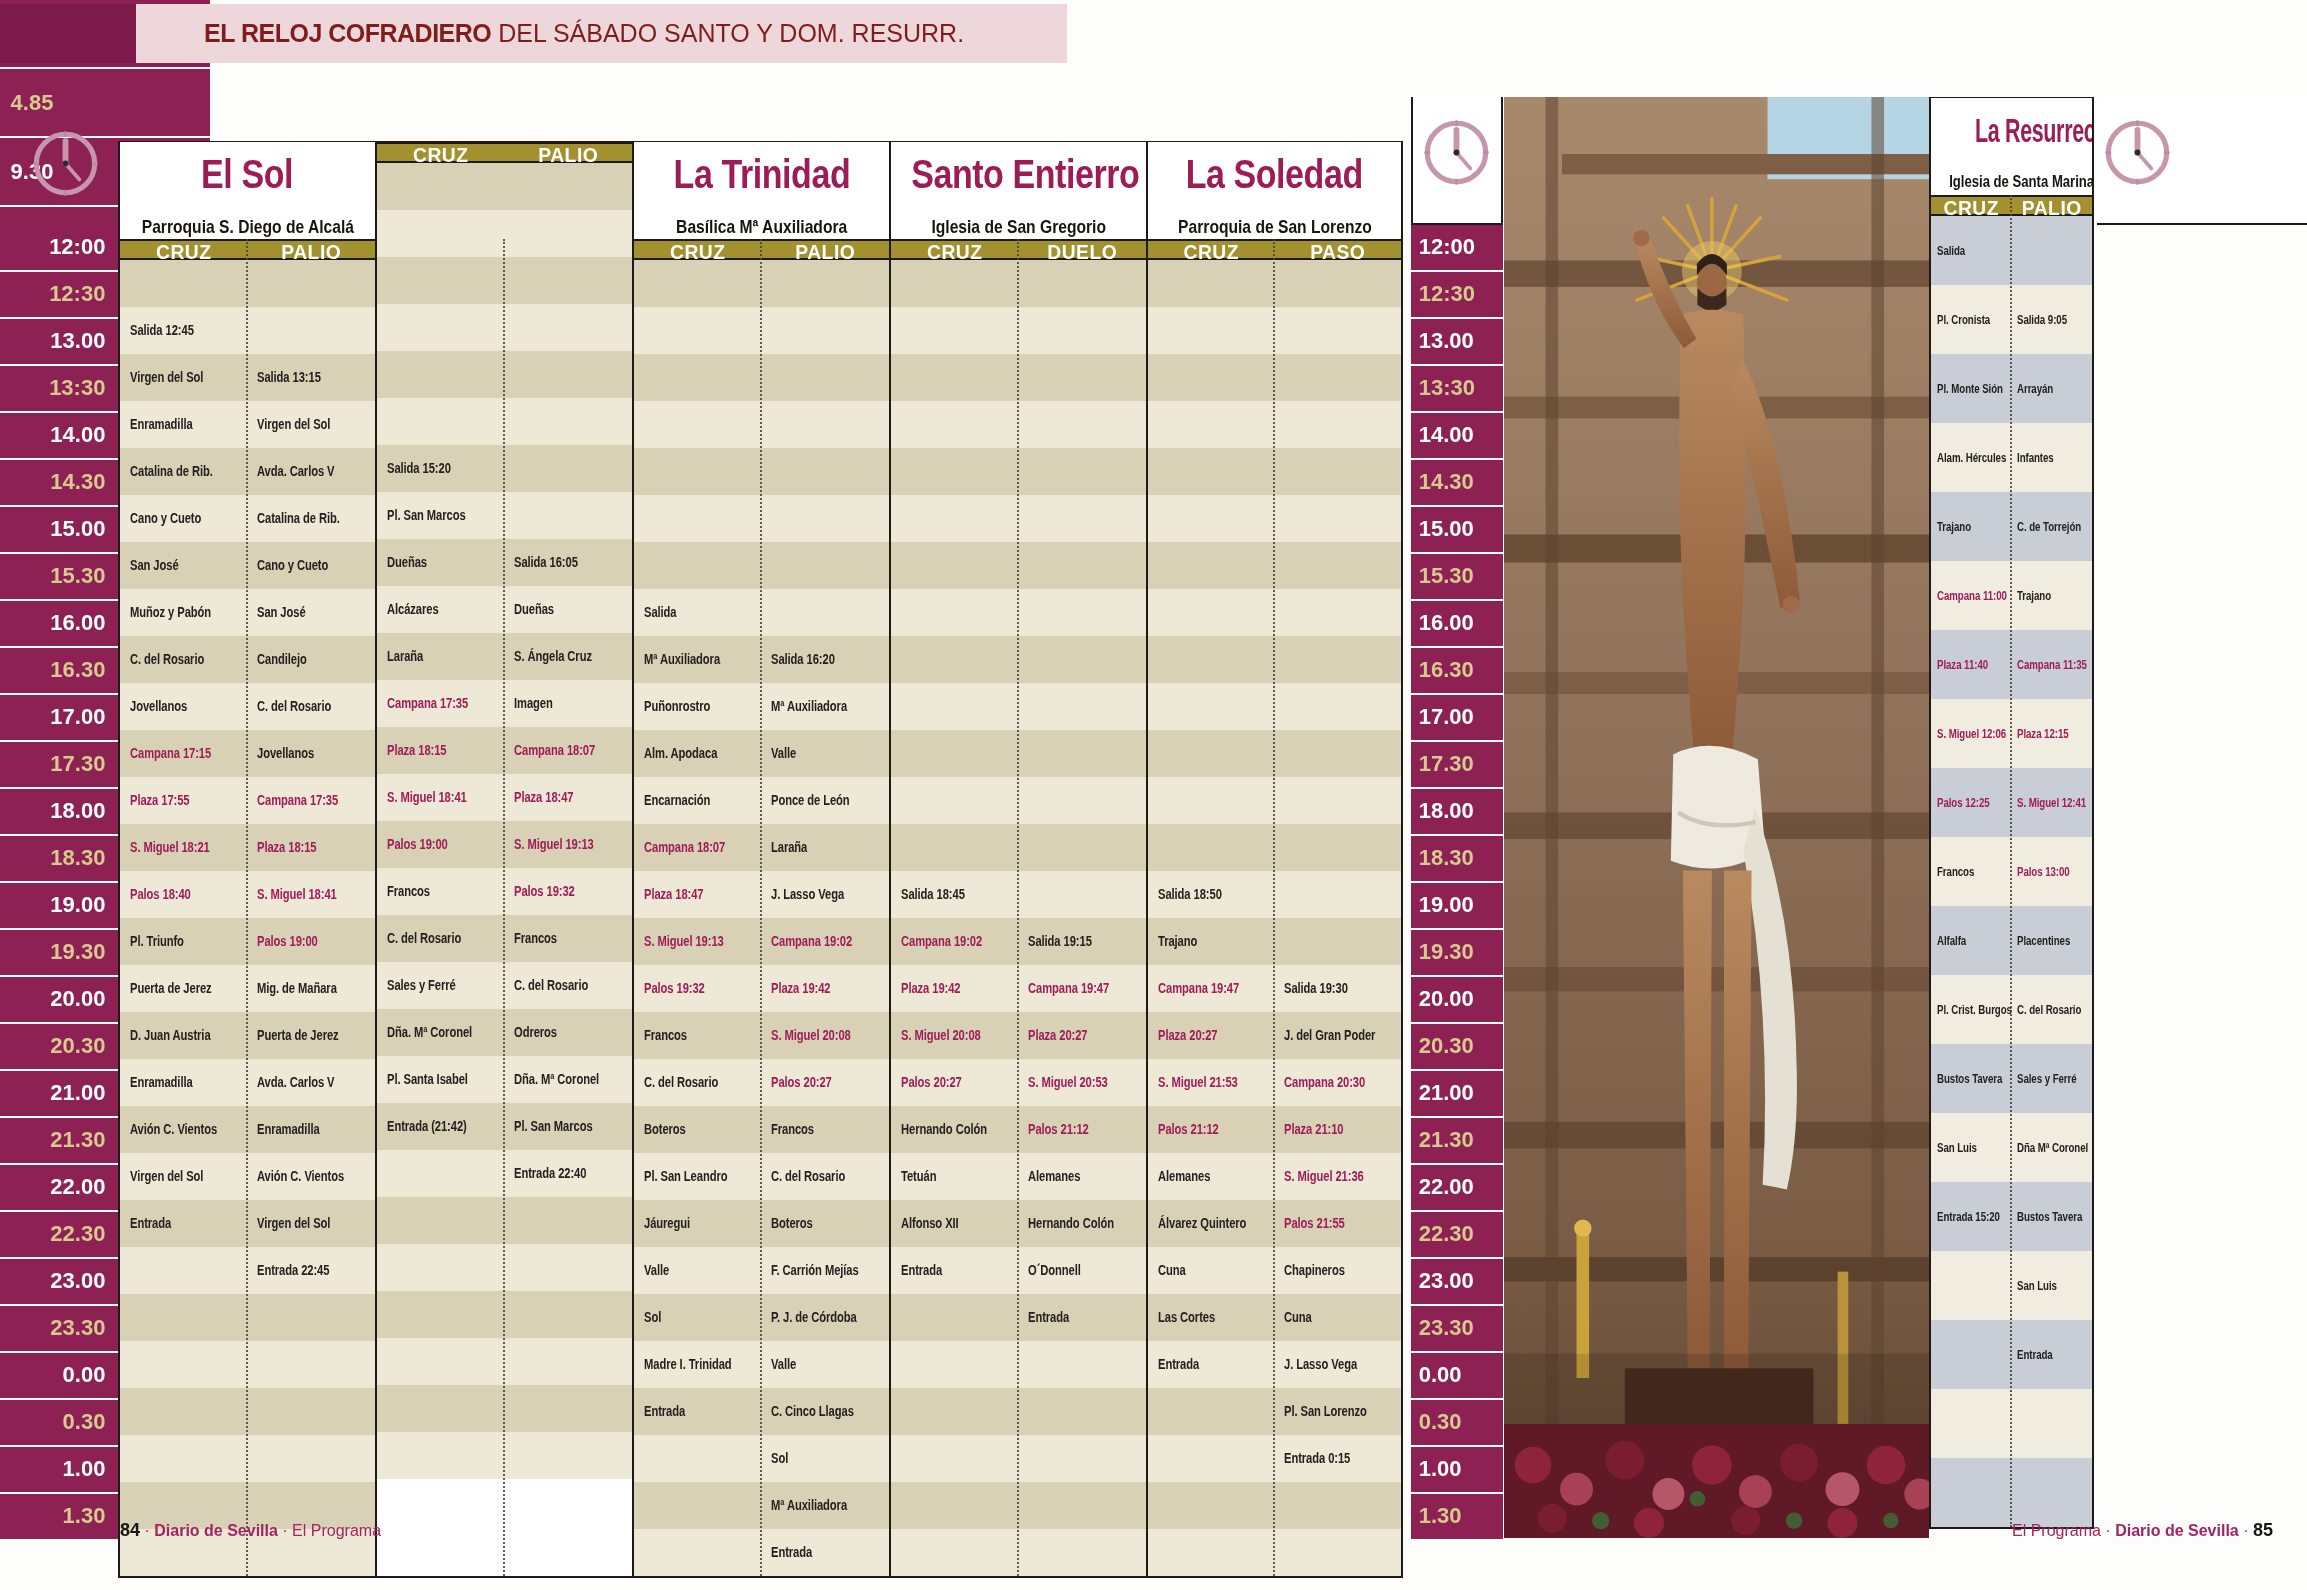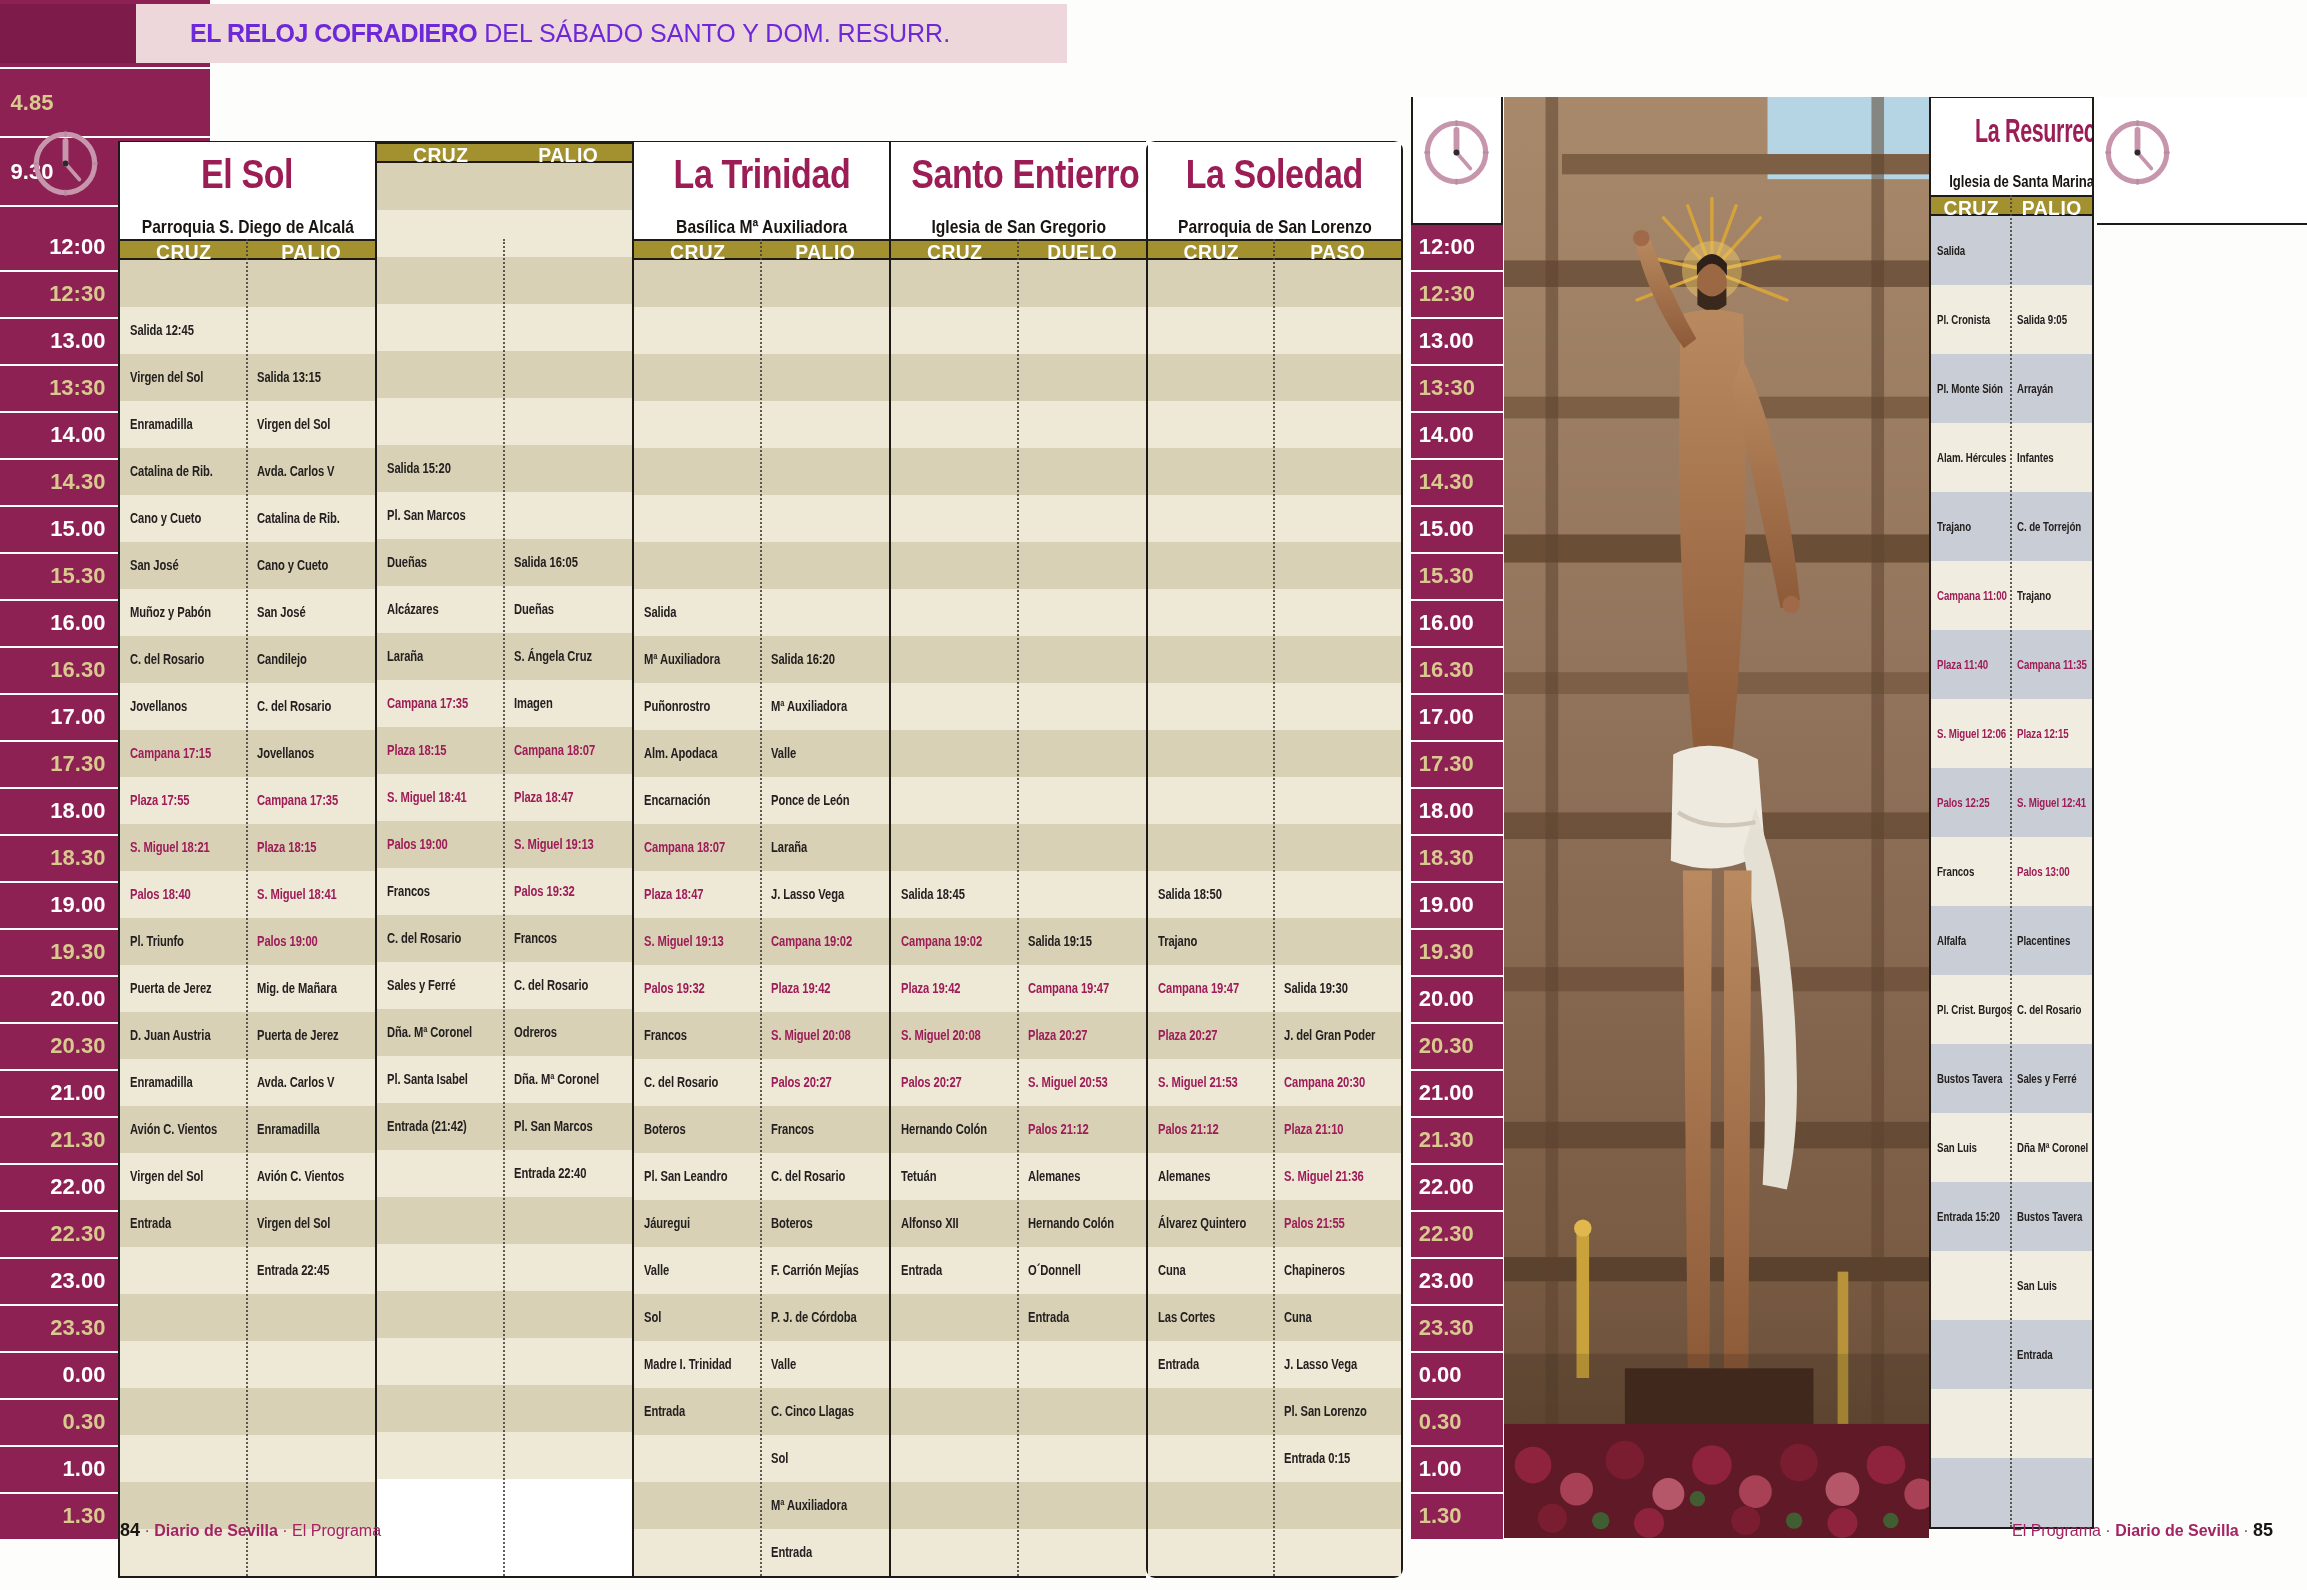--- a/index.html
+++ b/index.html
@@ -1,21 +1,21 @@
 <!DOCTYPE html>
 <html style="font-size:7.7px"><head>
 <meta charset="utf-8">
 <style>
   html,body{margin:0;padding:0;background:#ffffff;}
   .page{position:relative;width:2307px;height:1591px;background:#fdfdfb;font-family:"Liberation Sans",sans-serif;overflow:hidden;}
 
   
   .mast-block{position:absolute;left:0;top:3.9px;width:136px;height:59px;background:#7d1c4b;}
   .mast{position:absolute;left:136px;top:3.9px;width:931px;height:59px;background:#eed7da;}
-  .mast-title{padding-left:54px;line-height:59px;font-size:25px;color:#6d28d9;white-space:nowrap;}
+  .mast-title{padding-left:68px;line-height:59px;font-size:25px;color:#7f1d1d;white-space:nowrap;}
   .mast-title .tb{font-weight:bold;letter-spacing:-0.5px;}
 
   
   .clock{position:absolute;}
   .clock svg{width:100%;height:100%;}
   .clock-left{left:29px;top:127px;width:73px;height:73px;}
   .clock-mid-box{position:absolute;left:1411px;top:97px;width:92px;height:128px;background:#fff;
     border-left:2.9px solid #1d1a17;border-right:2.9px solid #1d1a17;border-bottom:2.4px solid #1d1a17;box-sizing:border-box;}
   .clock-mid{left:1420px;top:116px;width:73px;height:73px;}
   .clock-right-box{position:absolute;left:2097px;top:97px;width:210px;height:128px;background:#fff;
@@ -31,21 +31,21 @@
       font-weight:bold;font-size:22px;line-height:44px;white-space:nowrap;}
   .timecol-left .tc{text-align:right;padding-right:12.6px;}
   .timecol-mid .tc{text-align:left;padding-left:7.7px;}
   .tcr{height:69px;box-sizing:border-box;border-bottom:2.4px solid #ffffff;background:#8d2154;
       font-weight:bold;font-size:22px;line-height:67px;padding-left:10.6px;white-space:nowrap;}
 
   
   .main{position:absolute;left:118px;top:97px;display:flex;margin-top:44px;}
   .bro{width:257px;box-sizing:border-box;border-left:2.9px solid #1d1a17;border-top:1.9px solid #1d1a17;
        border-bottom:2.9px solid #1d1a17;position:relative;background:#fff;}
-  .bro:last-child{border-right:2.9px solid #1d1a17;border-radius:9px;}
+  .bro:last-child{border-right:2.9px solid #1d1a17;}
   .bro-header{height:97px;background:#fff;text-align:center;overflow:hidden;}
   .nm{line-height:57px;margin-top:3.9px;white-space:nowrap;}
   .nm span{display:inline-block;transform:scaleX(.85);transform-origin:50% 50%;
            font-size:40px;font-weight:bold;color:#9c1c55;letter-spacing:-0.5px;}
   .vn{line-height:26px;white-space:nowrap;}
   .vn span{display:inline-block;transform:scaleX(.85);transform-origin:50% 50%;
            font-size:18.4px;font-weight:bold;color:#171412;}
   .band{height:21px;box-sizing:border-box;border-top:2.4px solid #1d1a17;border-bottom:2.4px solid #1d1a17;
         background:#a39130;display:flex;}
   .band>div{width:50%;text-align:center;line-height:24px;font-size:19.3px;font-weight:bold;color:#fff;letter-spacing:0.5px;}

